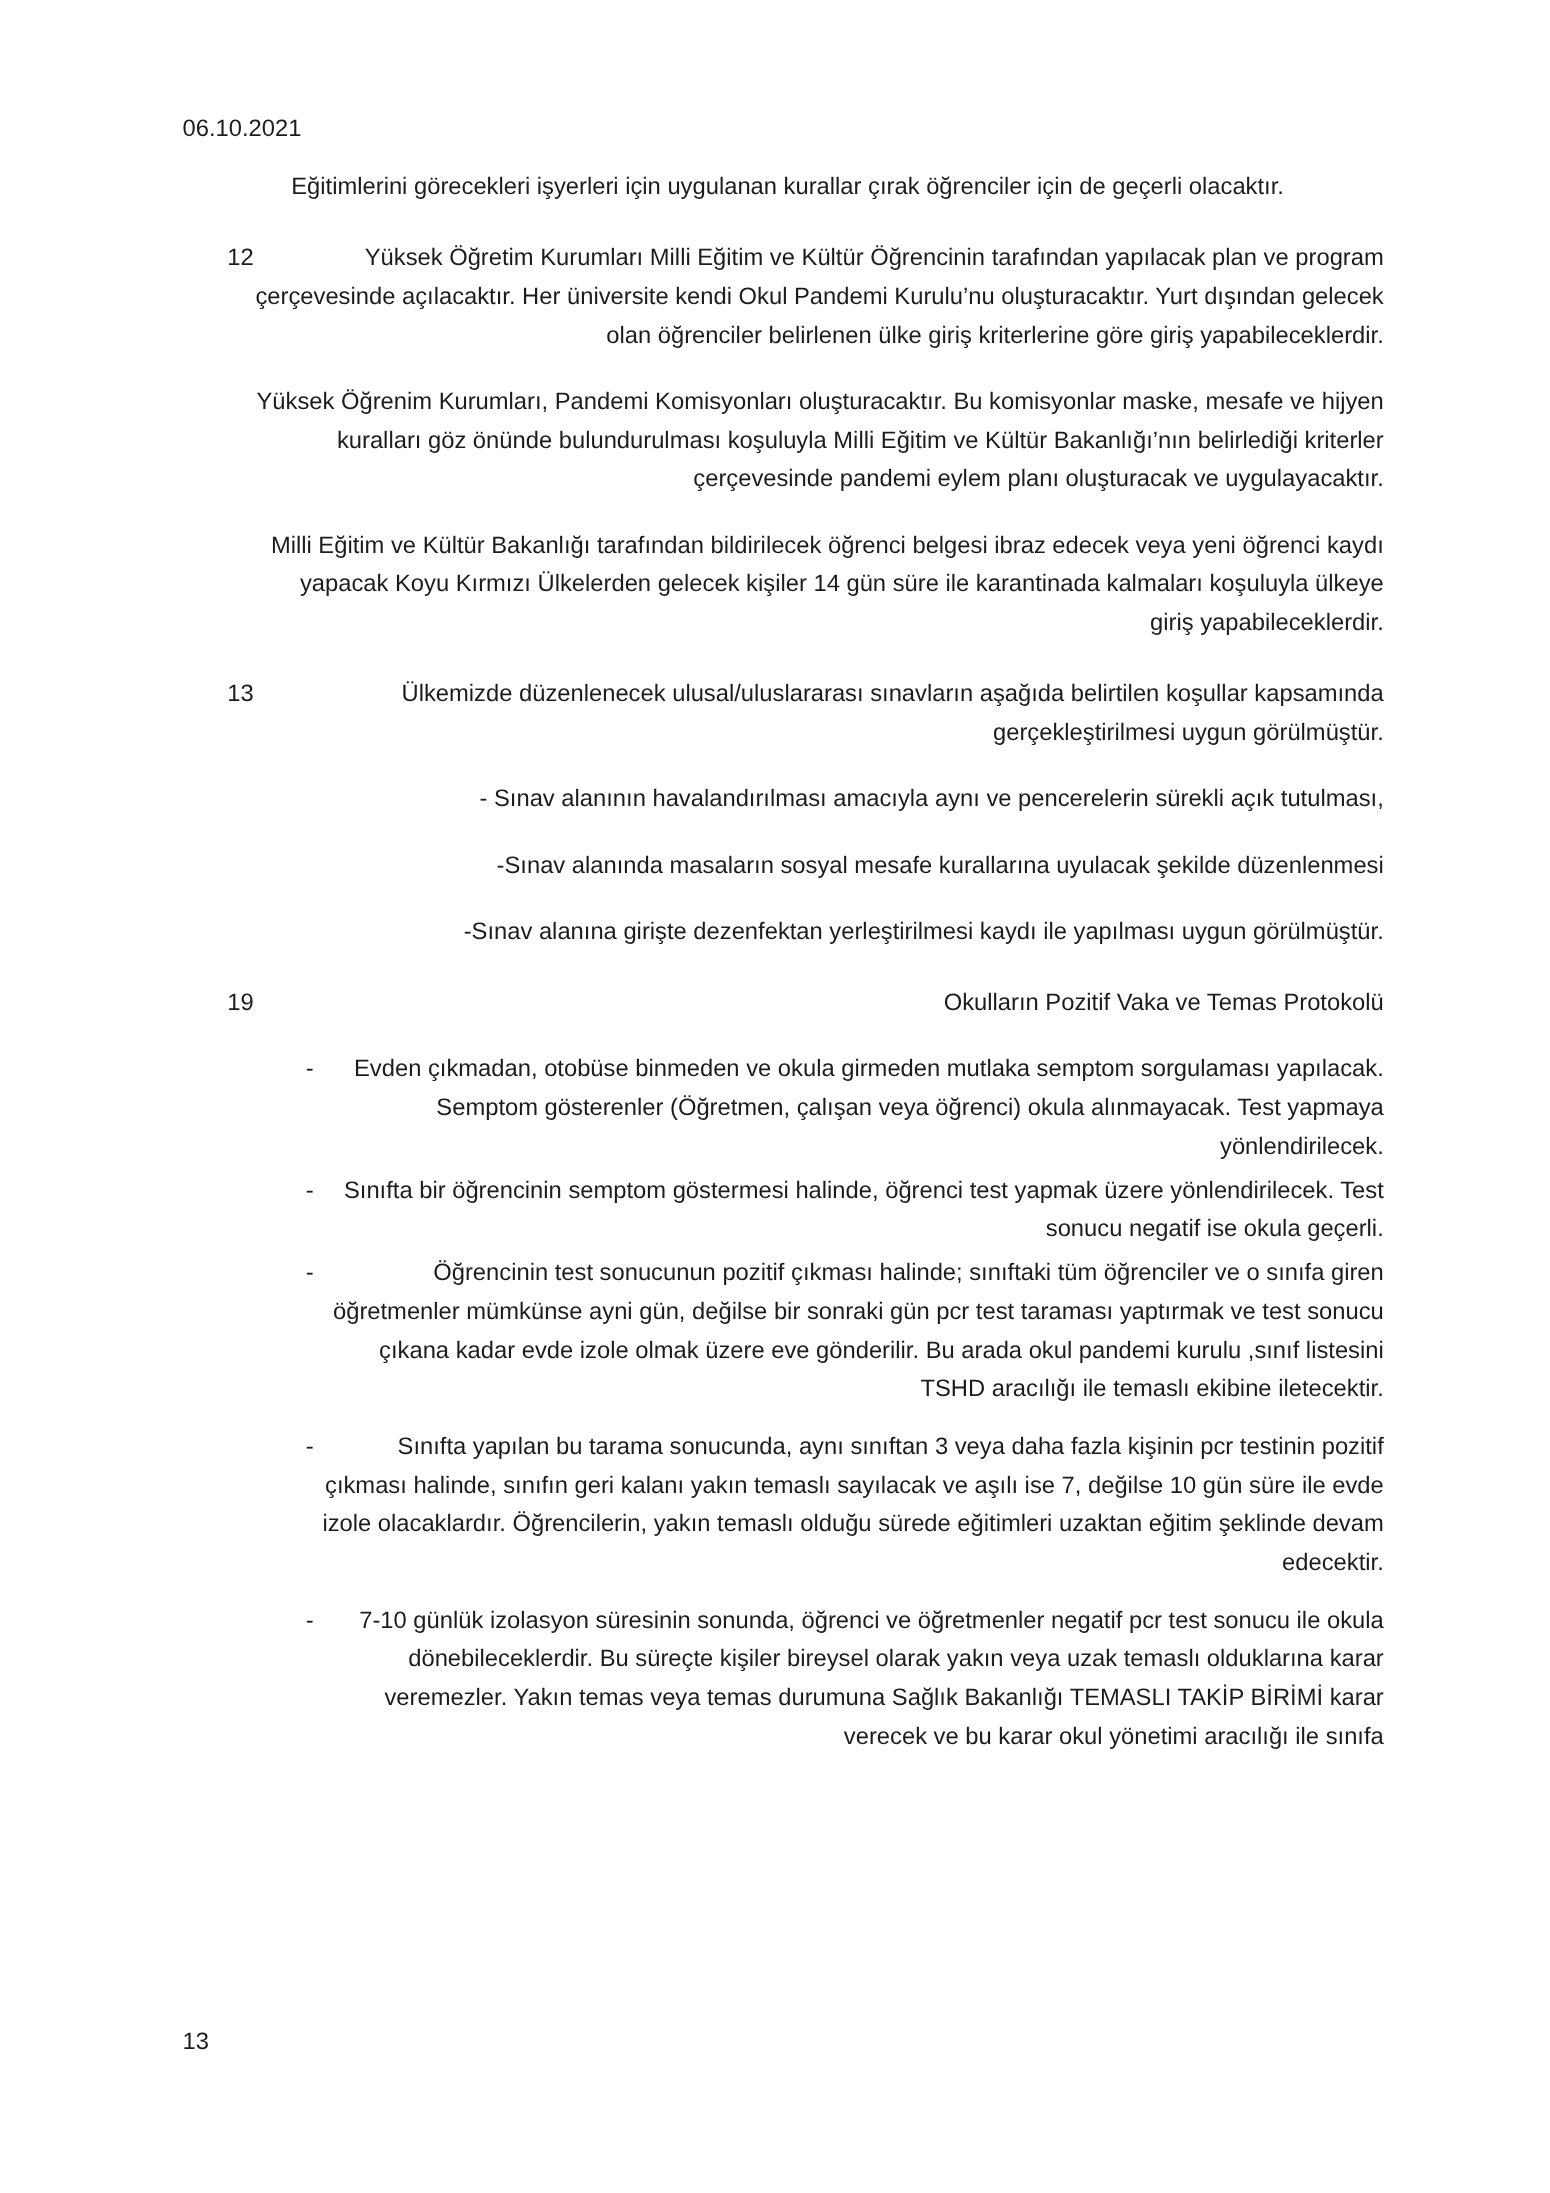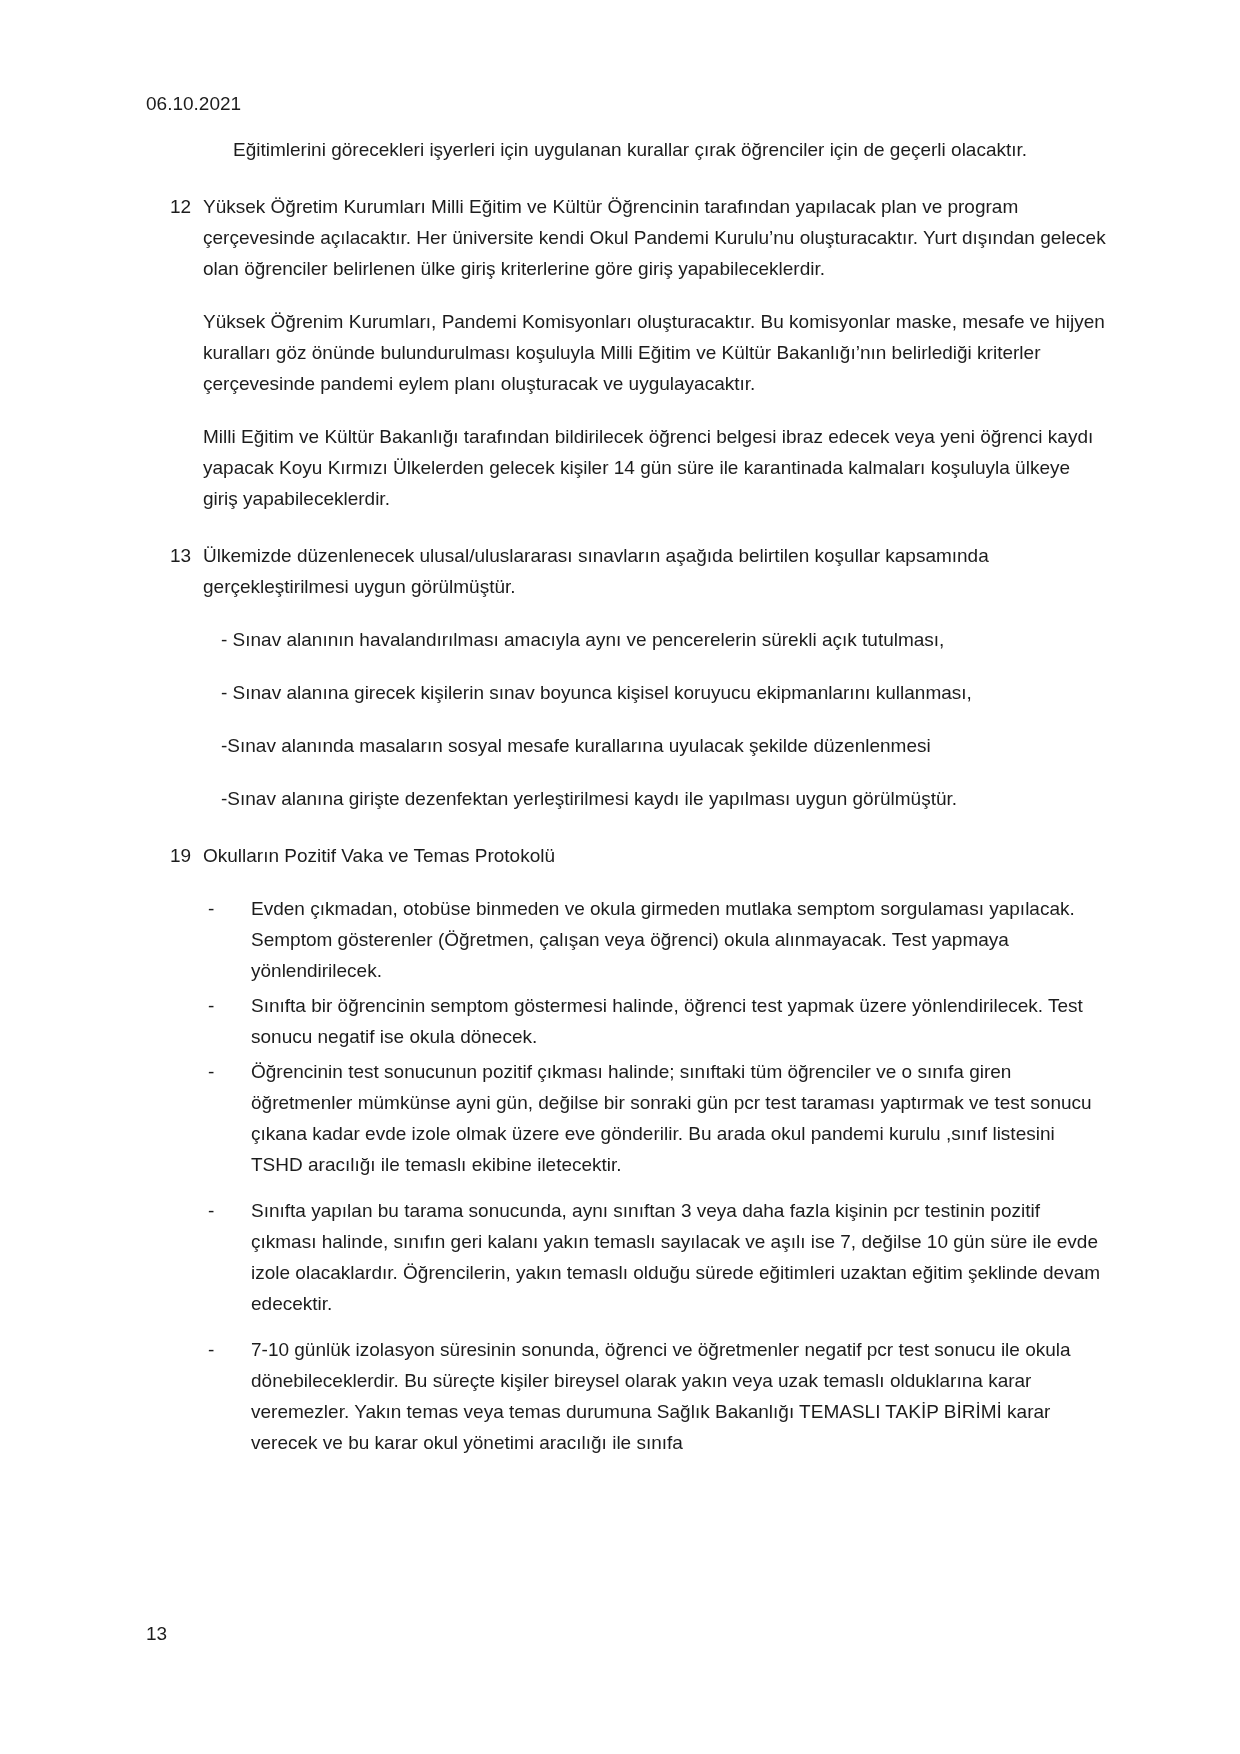--- a/index.html
+++ b/index.html
@@ -28,20 +28,21 @@
     left: 0;
     top: 126px;
     width: 1240px;
   }
   .intro {
     margin: 8px 130px 0 233px;
   }
   .numbered-item {
     display: flex;
     margin-top: 26px;
+    text-align: right;
   }
   .item-num {
     flex: 0 0 auto;
     width: 33px;
     margin-left: 170px;
   }
   .item-body {
     flex: 1;
     margin-right: 133px;
   }
@@ -102,39 +103,38 @@
         <p class="para">Milli Eğitim ve Kültür Bakanlığı tarafından bildirilecek öğrenci belgesi ibraz edecek veya yeni öğrenci kaydı yapacak Koyu Kırmızı Ülkelerden gelecek kişiler 14 gün süre ile karantinada kalmaları koşuluyla ülkeye giriş yapabileceklerdir.</p>
       </div>
     </div>
 
     <div class="numbered-item">
       <div class="item-num">13</div>
       <div class="item-body">
         <p class="para">Ülkemizde düzenlenecek ulusal/uluslararası sınavların aşağıda belirtilen koşullar kapsamında gerçekleştirilmesi uygun görülmüştür.</p>
         <div class="conditions">
           <p class="cond">- Sınav alanının havalandırılması amacıyla aynı ve pencerelerin sürekli açık tutulması,</p>
-          <p class="cond">- Sınav alanına girecek kişilerin sınav boyunca kişisel koruyucu ekipmanlarını kullanması,</p>
           <p class="cond">-Sınav alanında masaların sosyal mesafe kurallarına uyulacak şekilde düzenlenmesi</p>
           <p class="cond">-Sınav alanına girişte dezenfektan yerleştirilmesi kaydı ile yapılması uygun görülmüştür.</p>
         </div>
       </div>
     </div>
 
     <div class="numbered-item">
       <div class="item-num">19</div>
       <div class="item-body">
         <p class="section-heading">Okulların Pozitif Vaka ve Temas Protokolü</p>
         <div class="bullets">
           <div class="bullet">
             <span class="dash">-</span>
             <span class="btxt">Evden çıkmadan, otobüse binmeden ve okula girmeden mutlaka semptom sorgulaması yapılacak. Semptom gösterenler (Öğretmen, çalışan veya öğrenci) okula alınmayacak. Test yapmaya yönlendirilecek.</span>
           </div>
           <div class="bullet">
             <span class="dash">-</span>
-            <span class="btxt">Sınıfta bir öğrencinin semptom göstermesi halinde, öğrenci test yapmak üzere yönlendirilecek. Test sonucu negatif ise okula dönecek.</span>
+            <span class="btxt">Sınıfta bir öğrencinin semptom göstermesi halinde, öğrenci test yapmak üzere yönlendirilecek. Test sonucu negatif ise okula geçerli.</span>
           </div>
           <div class="bullet">
             <span class="dash">-</span>
             <span class="btxt">Öğrencinin test sonucunun pozitif çıkması halinde; sınıftaki tüm öğrenciler ve o sınıfa giren öğretmenler mümkünse ayni gün, değilse bir sonraki gün pcr test taraması yaptırmak ve test sonucu çıkana kadar evde izole olmak üzere eve gönderilir. Bu arada okul pandemi kurulu ,sınıf listesini TSHD aracılığı ile temaslı ekibine iletecektir.</span>
           </div>
           <div class="bullet spaced">
             <span class="dash">-</span>
             <span class="btxt">Sınıfta yapılan bu tarama sonucunda, aynı sınıftan 3 veya daha fazla kişinin pcr testinin pozitif çıkması halinde, sınıfın geri kalanı yakın temaslı sayılacak ve aşılı ise 7, değilse 10 gün süre ile evde izole olacaklardır. Öğrencilerin, yakın temaslı olduğu sürede eğitimleri uzaktan eğitim şeklinde devam edecektir.</span>
           </div>
           <div class="bullet spaced">

